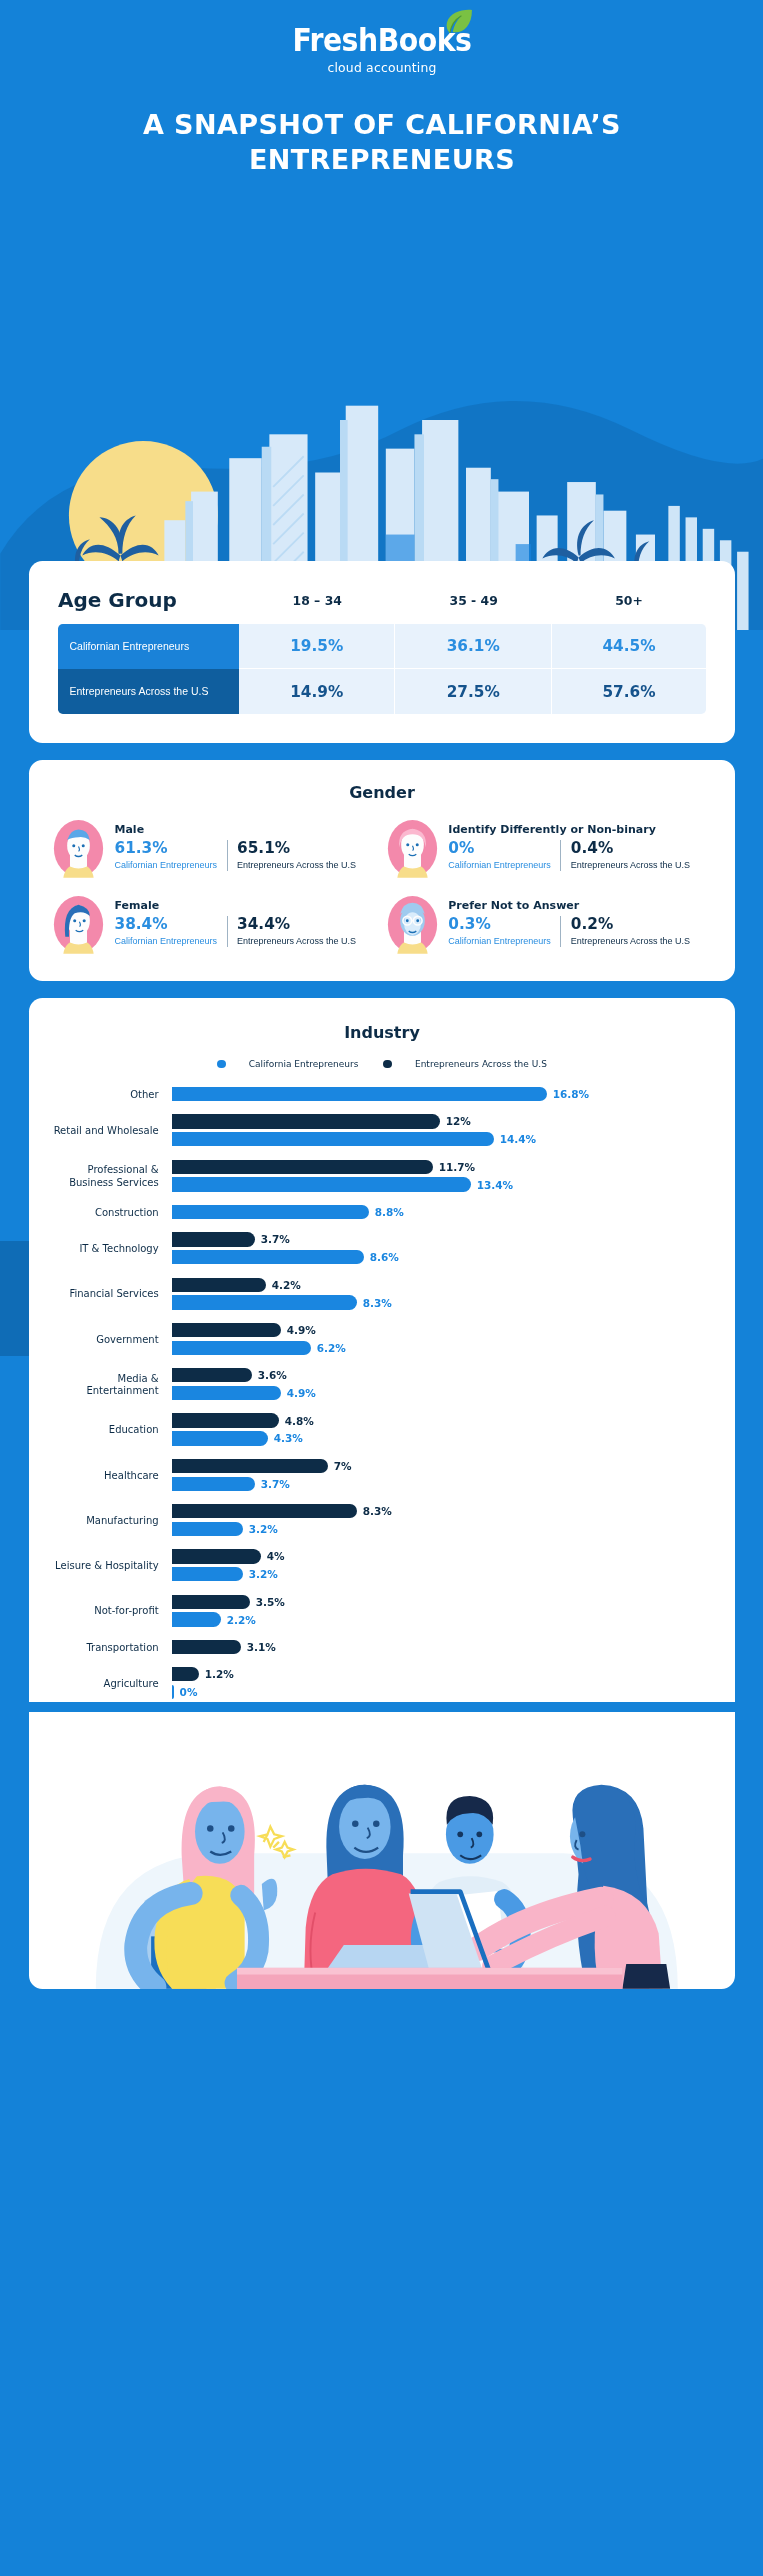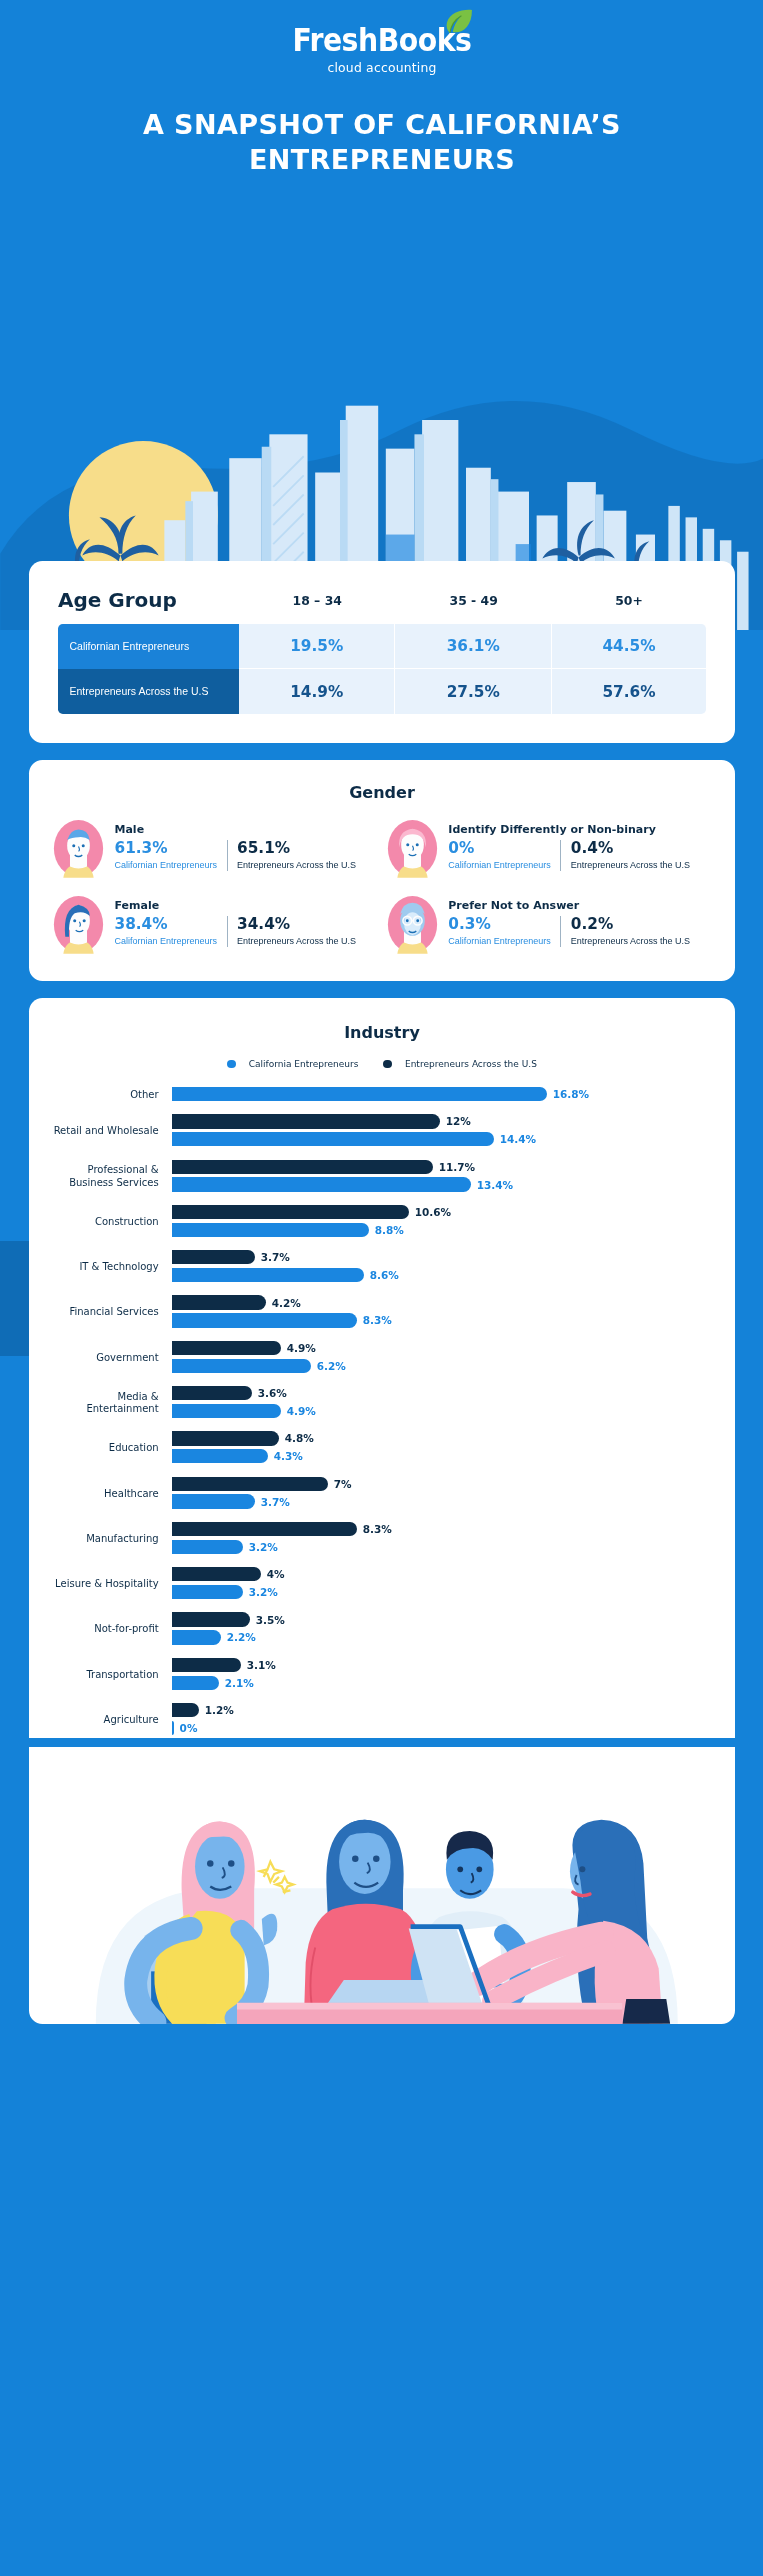--- a/index.html
+++ b/index.html
@@ -168,21 +168,21 @@
   .stat.second .stat-cap { color: #0d2c47; }
 
   
   .industry-card { margin-top: 17px; padding: 25px 23px 0; border-radius: 13.4px 13.4px 0 0; }
   .legend {
     display: flex;
     justify-content: center;
     gap: 25px;
     margin: 13.4px 0 17px;
   }
-  .legend-item { display: flex; align-items: center; gap: 13px; }
+  .legend-item { display: flex; align-items: center; gap: 23px; }
   .legend-dot { width: 8.6px; height: 8.6px; border-radius: 50%; display: inline-block; }
   .legend-text { font-size: 9px; color: #0d2c47; font-family: "DejaVu Sans", sans-serif; }
 
   .bars { padding-left: 0; }
   .bar-row { display: flex; align-items: center; margin-bottom: 9.5px; }
   .bar-label {
     width: 120px;
     flex: 0 0 120px;
     text-align: right;
     padding-right: 13.4px;
@@ -525,24 +525,20 @@
               <div class="bar-line">
                 <div class="bar ca" style="width: 299px;"></div>
                 <span class="bar-val ca">13.4%</span>
               </div>
             </div>
           </div>
           <div class="bar-row">
             <div class="bar-label">Construction</div>
             <div class="bar-group">
               <div class="bar-line">
-                <div class="bar us" style="width: 237px;"></div>
-                <span class="bar-val us">10.6%</span>
-              </div>
-              <div class="bar-line">
                 <div class="bar ca" style="width: 197px;"></div>
                 <span class="bar-val ca">8.8%</span>
               </div>
             </div>
           </div>
           <div class="bar-row">
             <div class="bar-label">IT &amp; Technology</div>
             <div class="bar-group">
               <div class="bar-line">
                 <div class="bar us" style="width: 83px;"></div>
@@ -657,24 +653,20 @@
                 <span class="bar-val ca">2.2%</span>
               </div>
             </div>
           </div>
           <div class="bar-row">
             <div class="bar-label">Transportation</div>
             <div class="bar-group">
               <div class="bar-line">
                 <div class="bar us" style="width: 69px;"></div>
                 <span class="bar-val us">3.1%</span>
-              </div>
-              <div class="bar-line">
-                <div class="bar ca" style="width: 47px;"></div>
-                <span class="bar-val ca">2.1%</span>
               </div>
             </div>
           </div>
           <div class="bar-row">
             <div class="bar-label">Agriculture</div>
             <div class="bar-group">
               <div class="bar-line">
                 <div class="bar us" style="width: 27px;"></div>
                 <span class="bar-val us">1.2%</span>
               </div>

